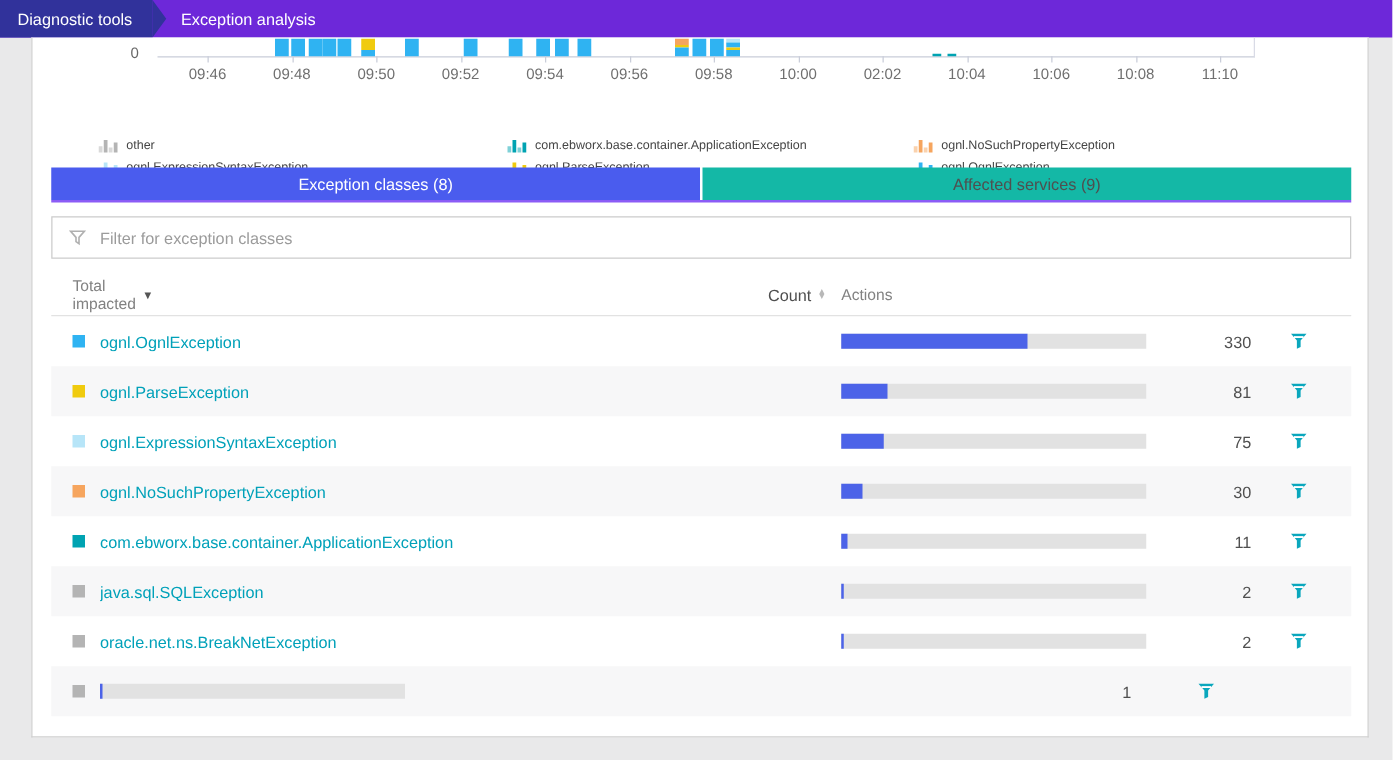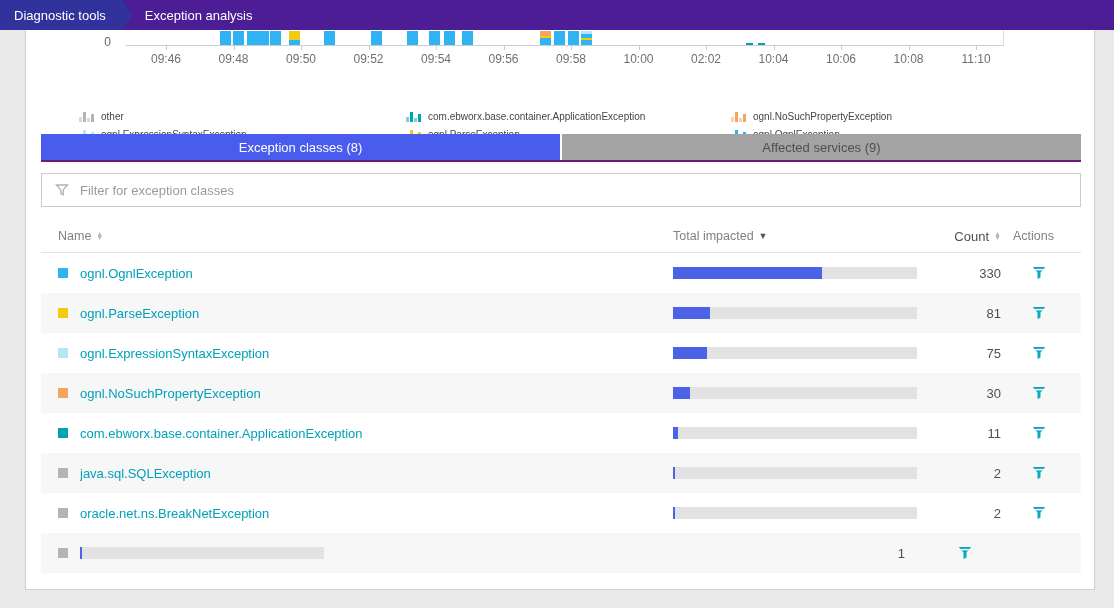--- a/index.html
+++ b/index.html
@@ -3,21 +3,21 @@
 <meta charset="utf-8">
 <style>
   html,body{margin:0;padding:0;}
   body{
     width:1114px;height:608px;overflow:hidden;position:relative;
     background:#e9e9ea;
     font-family:"Liberation Sans",sans-serif;
     -webkit-font-smoothing:antialiased;
   }
   
-  .topbar{position:absolute;top:0;left:0;width:1114px;height:30px;background:#4c1d95;display:flex;align-items:stretch;}
+  .topbar{position:absolute;top:0;left:0;width:1114px;height:30px;background:#6d28d9;display:flex;align-items:stretch;}
   .crumb1{background:#31329b;color:#fff;font-size:13px;display:flex;align-items:center;padding:0 16px 0 14px;}
   .crumb-arrow{width:0;height:0;border-top:15px solid transparent;border-bottom:15px solid transparent;border-left:11px solid #31329b;margin-right:2px;box-shadow:none;}
   .crumb2{color:#fff;font-size:13px;display:flex;align-items:center;padding:12px 10px;}
   
   .card{position:absolute;left:25px;top:30px;width:1070px;height:560px;background:#fff;border:1px solid #cfcfcf;border-top:none;box-sizing:border-box;}
   
   .ylabel{position:absolute;left:55px;top:5px;width:30px;text-align:right;font-size:12px;color:#666;}
   .chart{position:absolute;left:100px;top:0;width:877px;height:70px;}
   .plot{position:absolute;left:0;top:0;width:877px;height:15px;border-bottom:1px solid #c9cdd9;border-right:1px solid #d9dbe6;box-sizing:content-box;}
   .bar{position:absolute;bottom:0;display:flex;flex-direction:column;justify-content:flex-end;}
@@ -25,24 +25,24 @@
   .tick{position:absolute;top:15px;}
   .tick i{position:absolute;left:0;top:0;width:1px;height:5px;background:#c9cdd9;}
   .tick span{position:absolute;left:-24px;top:7px;width:48px;text-align:center;font-size:12px;color:#6f6f6f;}
   
   .legend{position:absolute;left:53px;top:77px;display:grid;grid-auto-flow:column;grid-template-rows:18px 18px;grid-template-columns:327px 325px auto;}
   .lg-item{display:flex;align-items:center;cursor:pointer;}
   .mini{display:inline-flex;align-items:flex-end;gap:1px;height:11px;margin-right:7px;}
   .mini b{display:inline-block;width:3px;}
   .lg-label{font-size:10px;color:#454545;}
   
-  .tabs{position:absolute;left:15px;top:104px;width:1040px;display:flex;gap:2px;border-bottom:2px solid #701a75;}
+  .tabs{position:absolute;left:15px;top:104px;width:1040px;display:flex;gap:2px;border-bottom:2px solid #8b5cf6;}
   .tab{flex:1;height:26px;display:flex;align-items:center;justify-content:center;font-size:13px;cursor:pointer;}
   .tab.active{background:#4a5cee;color:#fff;}
-  .tab.inactive{background:#a3a3a3;color:#4f4f4f;}
+  .tab.inactive{background:#14b8a6;color:#4f4f4f;}
   
   .filterbox{position:absolute;left:15px;top:143px;width:1040px;height:34px;border:1px solid #ccc;box-sizing:border-box;display:flex;align-items:center;background:#fff;}
   .filterbox .f-icon{margin:0 9px 0 13px;display:flex;}
   .filterbox input{border:none;outline:none;flex:1;font-size:13px;color:#333;font-family:"Liberation Sans",sans-serif;background:transparent;}
   .filterbox input::placeholder{color:#9b9b9b;}
   
   .table{position:absolute;left:15px;top:190px;width:1040px;}
   .thead,.trow{display:grid;grid-template-columns:22px 1fr 244px 96px 52px;align-items:center;padding:0 16px 0 17px;}
   .thead{height:32px;border-bottom:1px solid #e2e2e2;}
   .th{font-size:12.5px;color:#828282;display:flex;align-items:center;}
@@ -272,27 +272,20 @@
     <span class="f-icon">
       <svg width="14" height="14" viewBox="0 0 14 14">
           <path d="M1.5 2h11L8.2 6.9v5l-2.4-1.6V6.9z" fill="none" stroke="#b0b0b0" stroke-width="1.3"></path>
         </svg>
     </span>
     <input type="text" placeholder="Filter for exception classes" style="">
   </div>
 
   <div class="table">
     <div class="thead">
-      <div class="th name">
-        <span>Name</span>
-        <span class="sort">
-            <i>▲</i>
-            <i>▼</i>
-          </span>
-      </div>
       <div class="th">
         <span>Total impacted</span>
         <span class="desc">▼</span>
       </div>
       <div class="th count">
         <span>Count</span>
         <span class="sort">
             <i>▲</i>
             <i>▼</i>
           </span>

